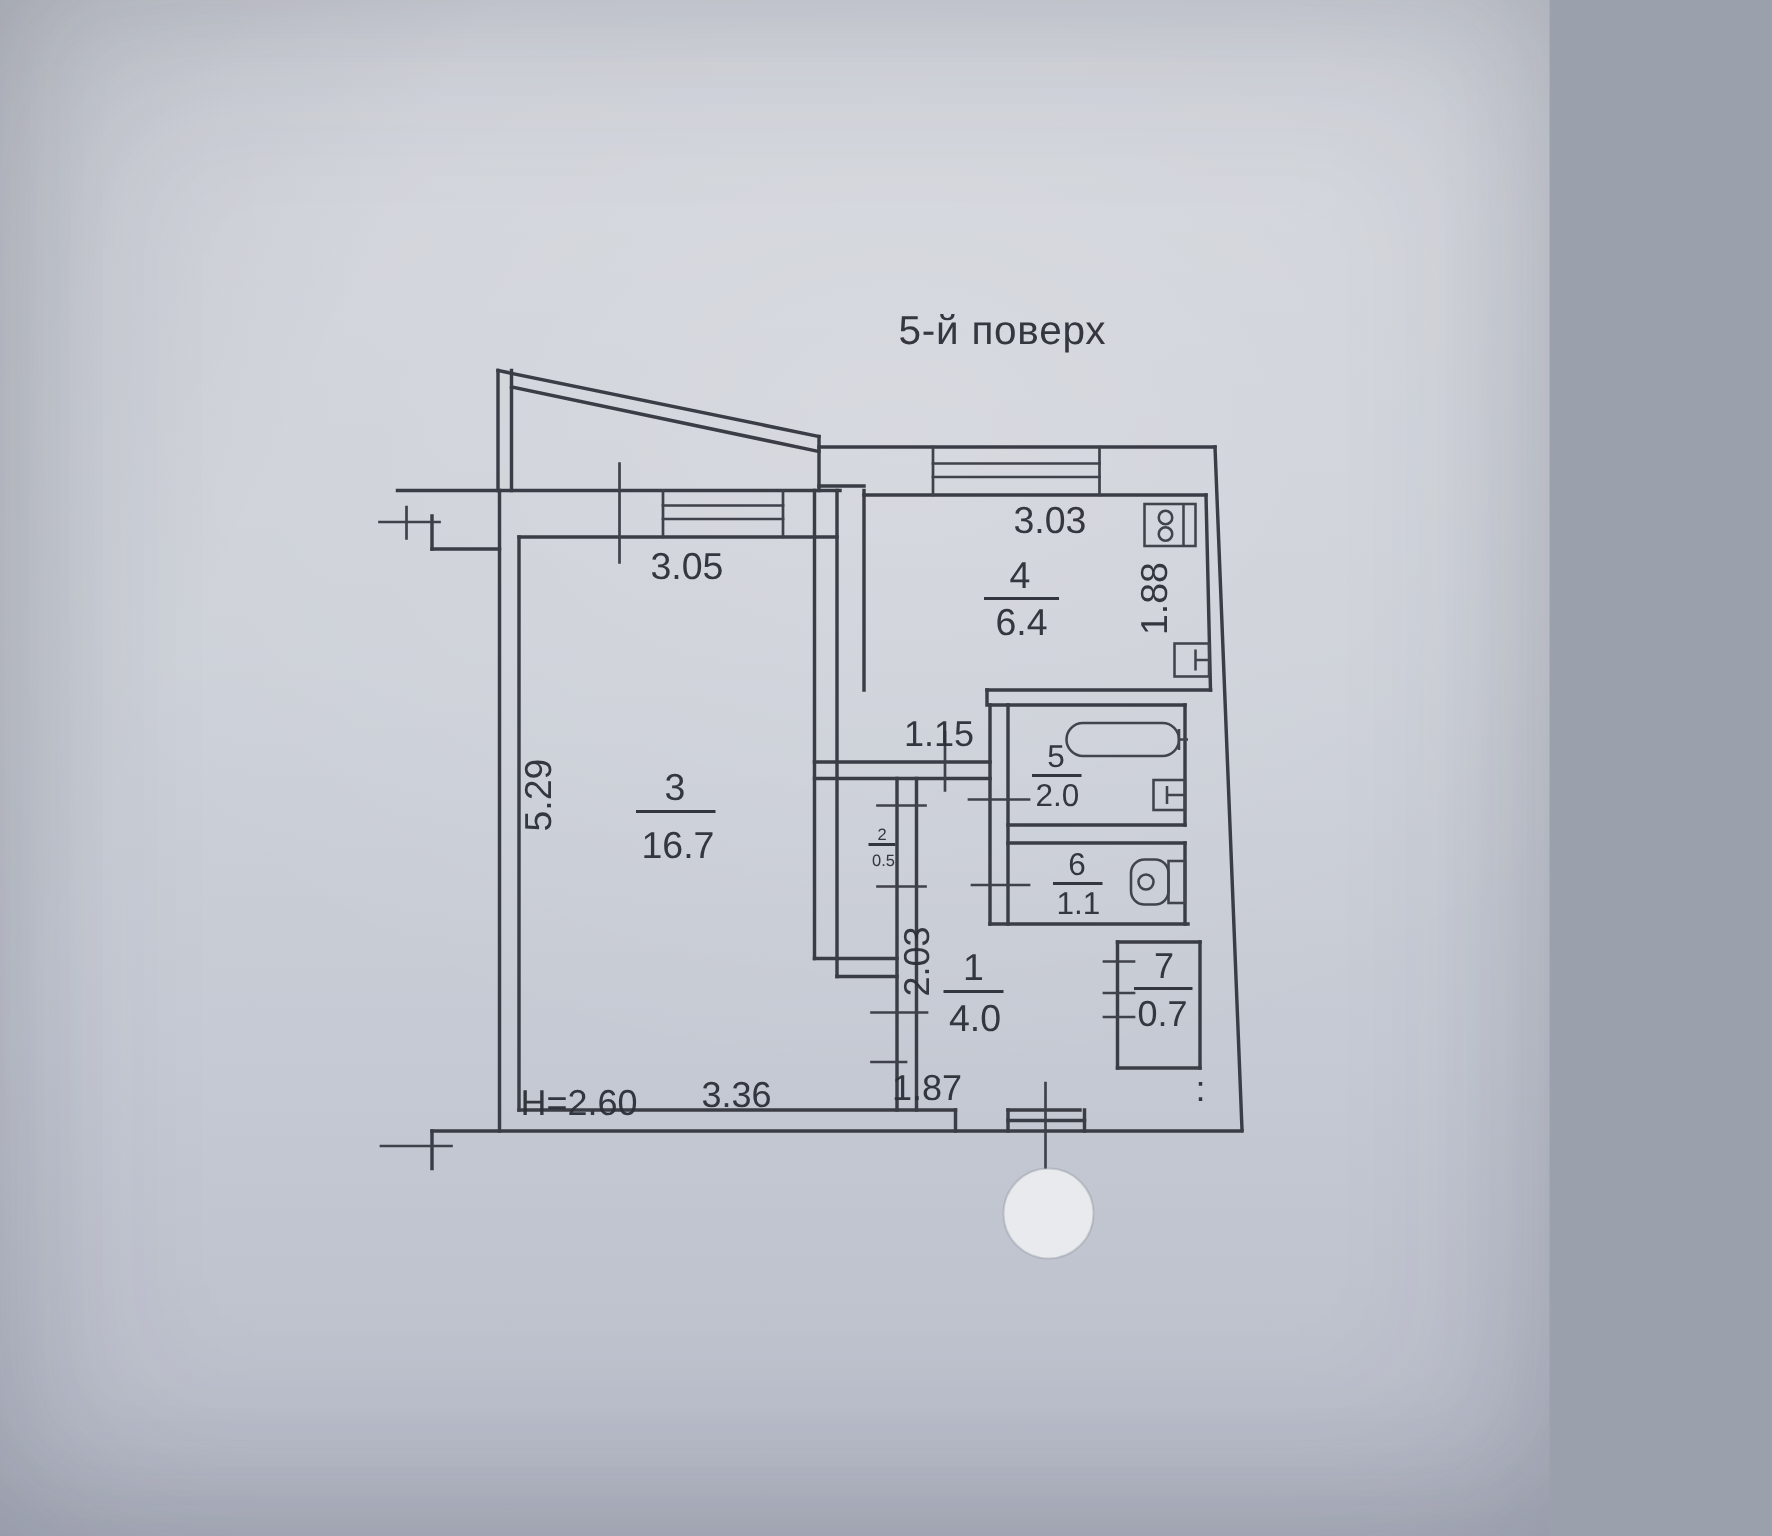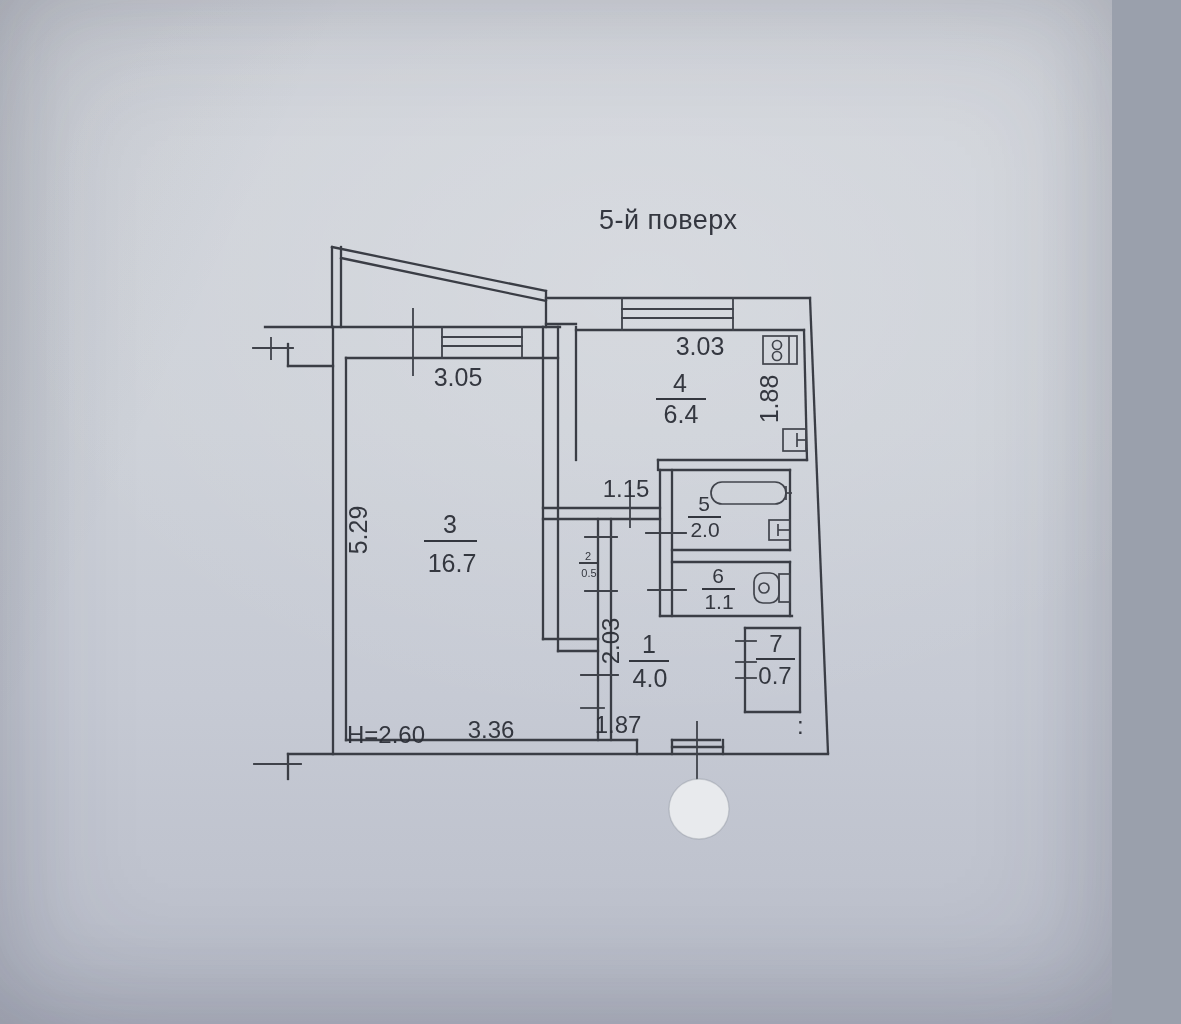--- a/index.html
+++ b/index.html
@@ -1,18 +1,18 @@
 <!DOCTYPE html>
 <html><head>
 <meta charset="utf-8">
 <style>
   html,body{margin:0;padding:0;background:#9aa0ac;}
   .photo{
     position:relative;
-    width:1112px;height:1024px;
+    width:1033px;height:1024px;
     overflow:hidden;
     font-family:"Liberation Sans", sans-serif;
     background:
       radial-gradient(95% 70% at 58% 28%, rgba(255,255,255,.16), rgba(255,255,255,0) 62%),
       linear-gradient(115deg, rgba(30,35,50,.07), rgba(30,35,50,0) 22%),
       linear-gradient(180deg, #d2d5db 0%, #cdd1d8 42%, #c6cad4 68%, #b9bdc9 100%);
   }
   .vignette{
     position:absolute;inset:0;pointer-events:none;
     box-shadow:inset 0 0 140px rgba(45,50,68,.20), inset 0 -30px 80px rgba(45,50,68,.10);

